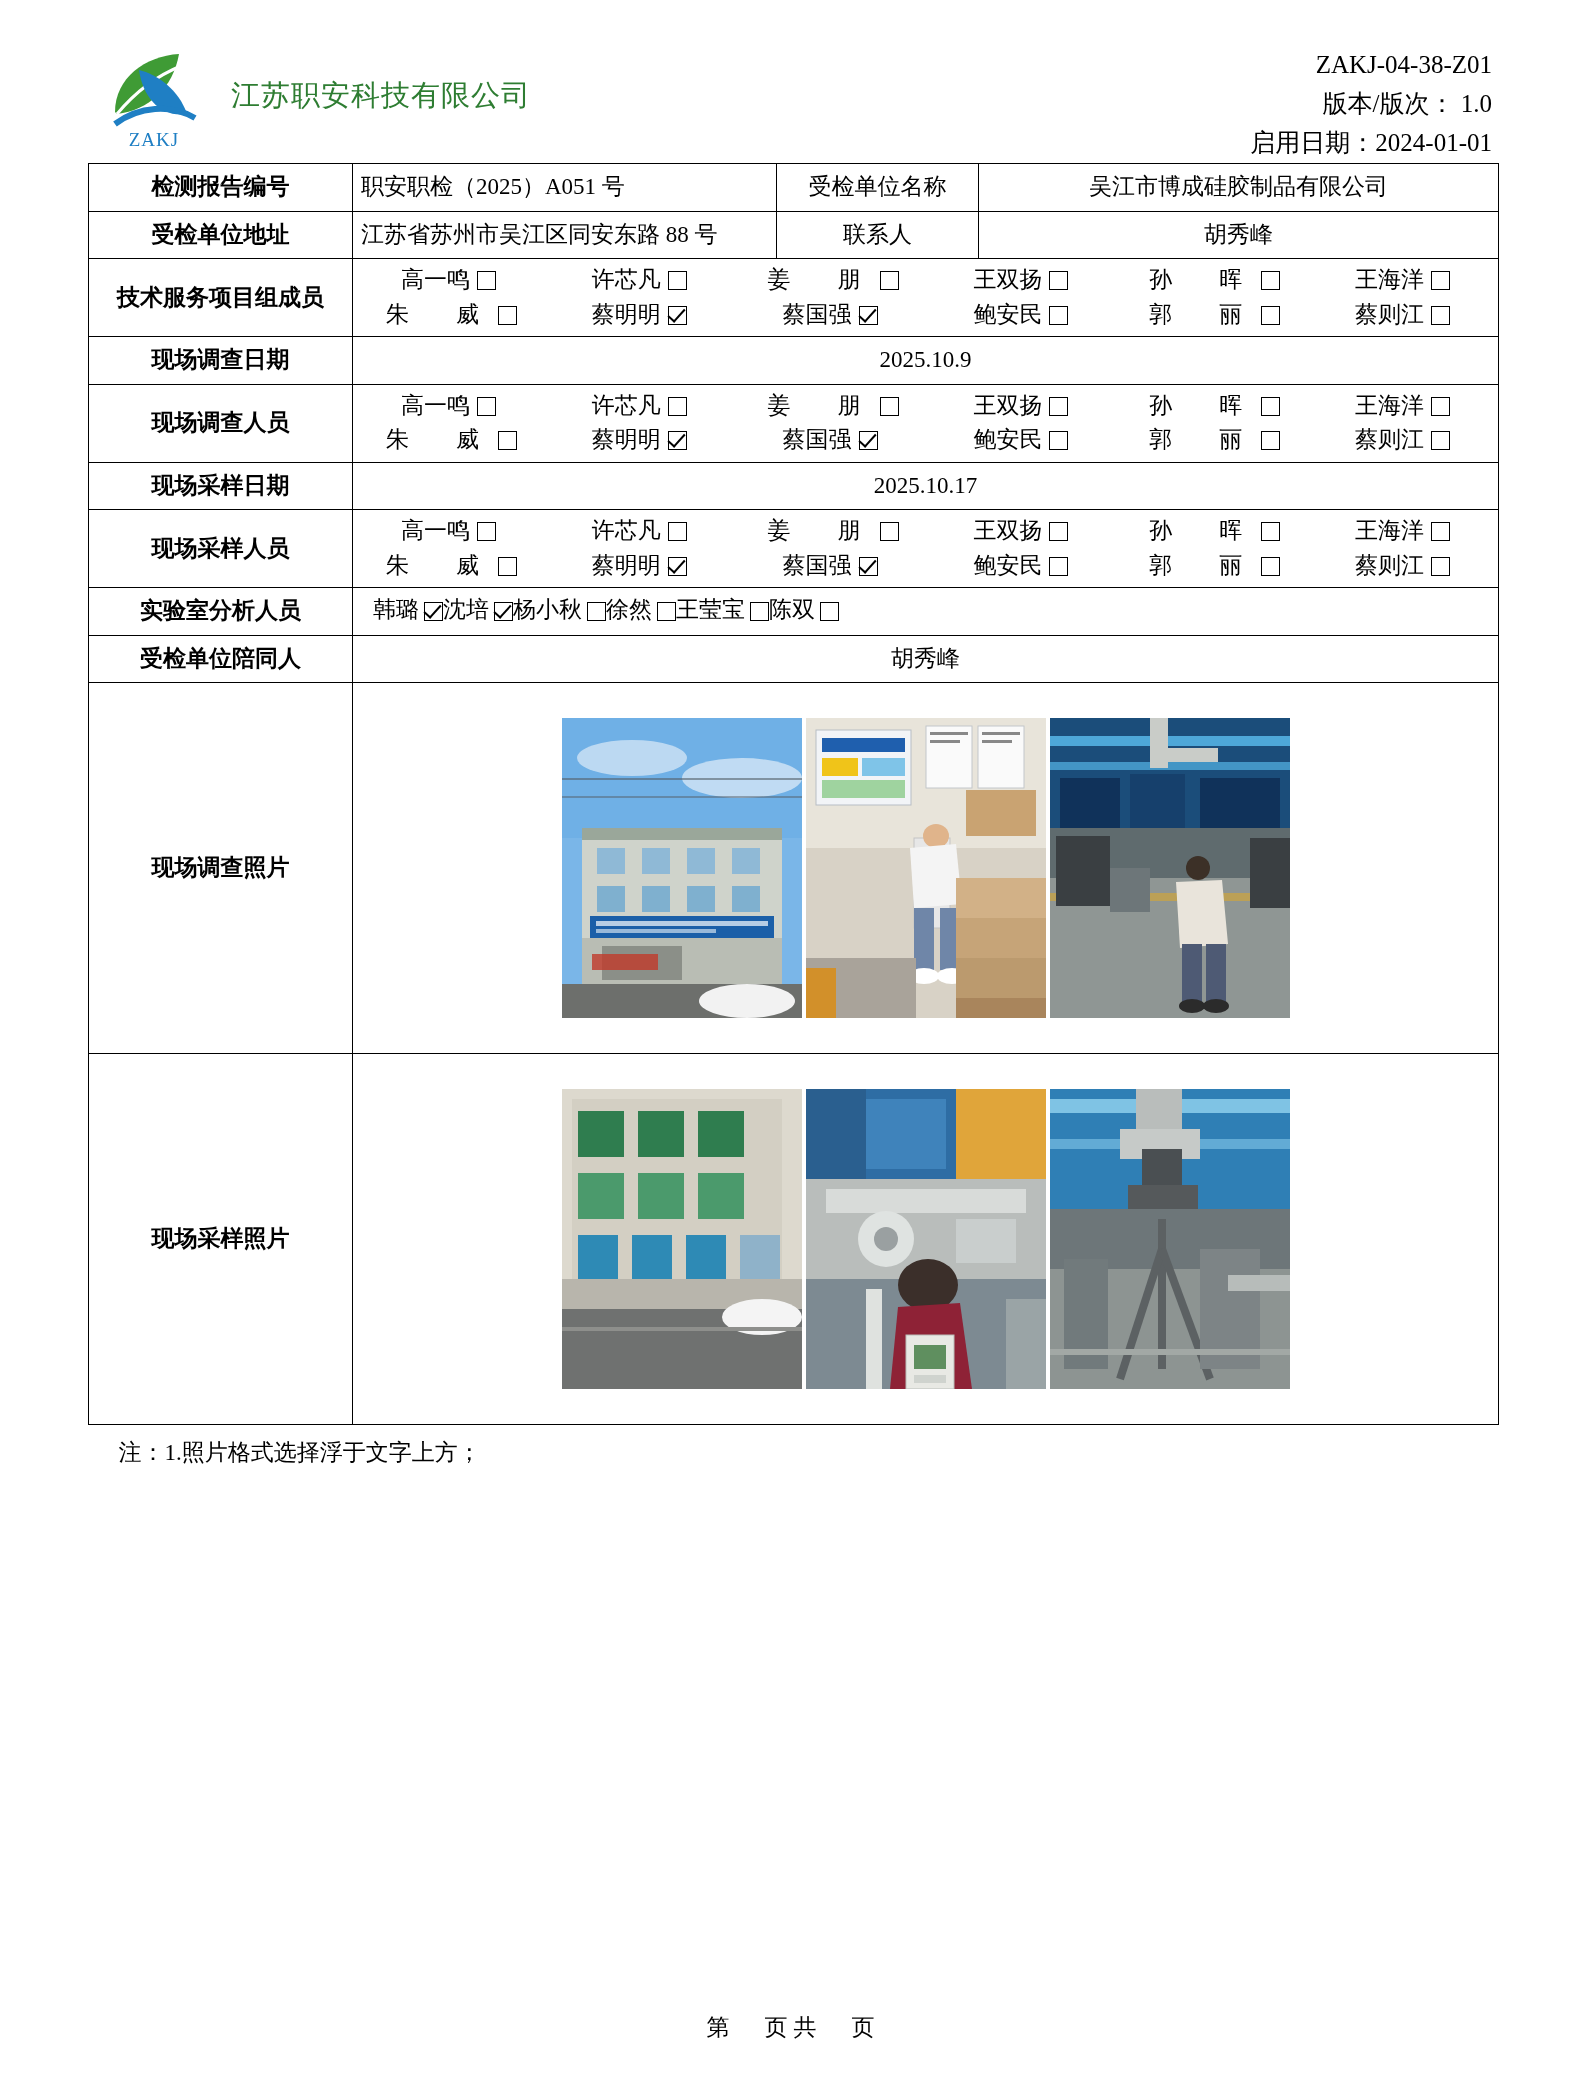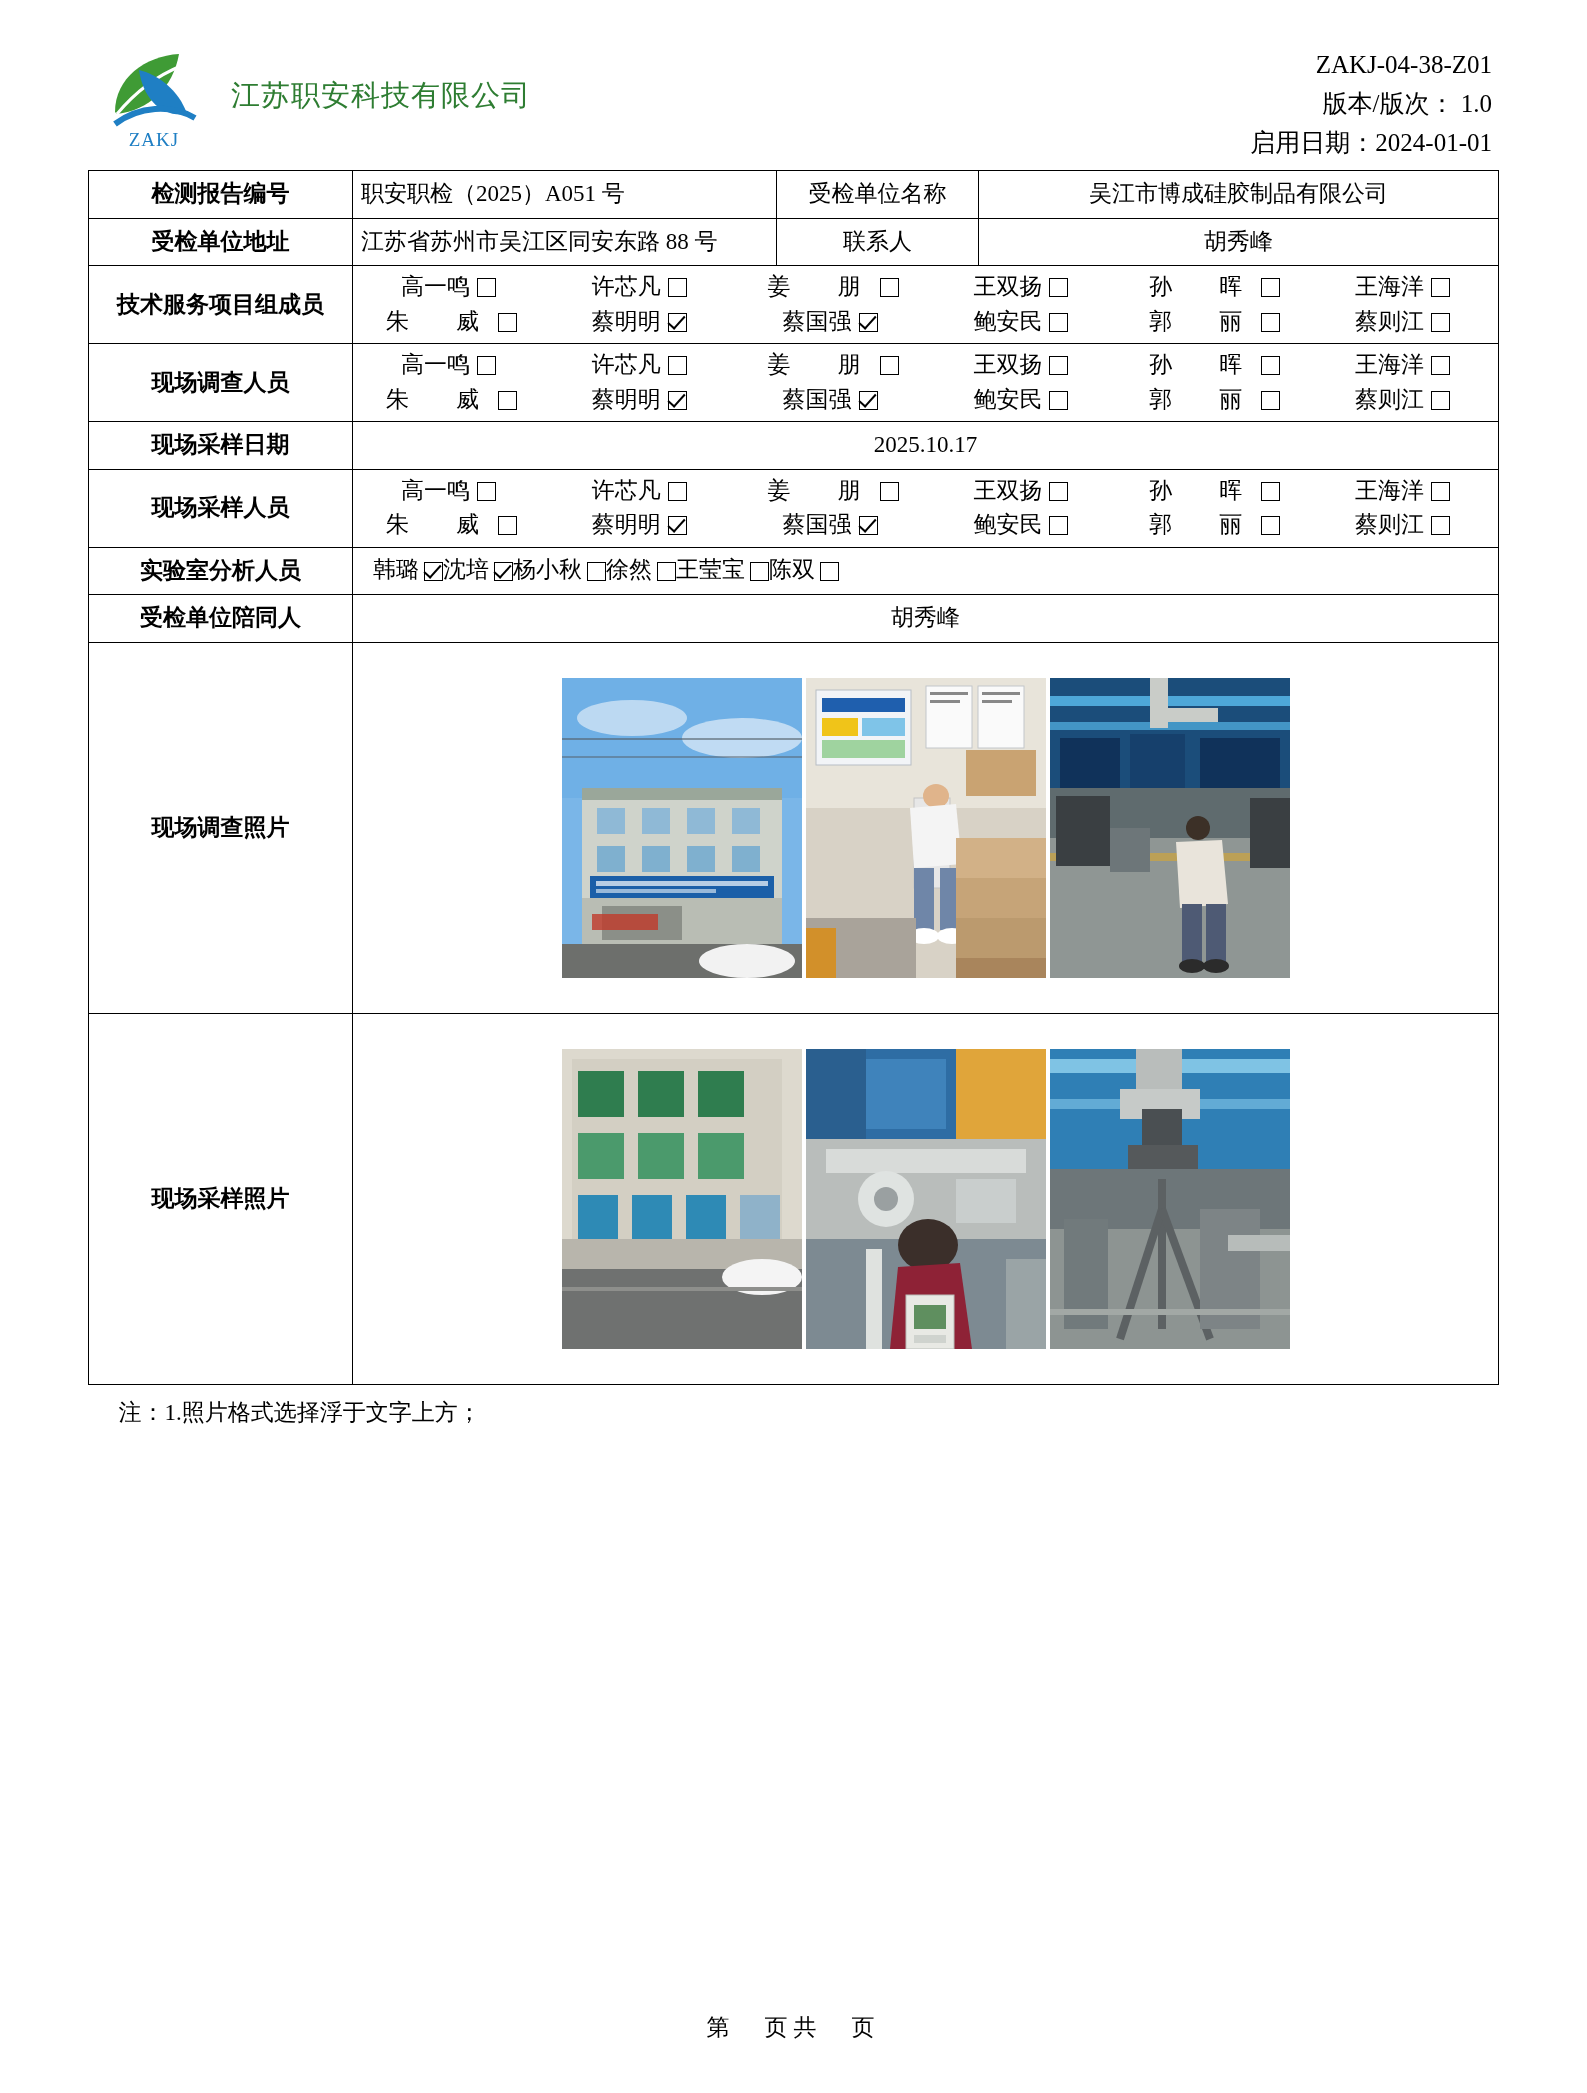--- a/index.html
+++ b/index.html
@@ -64,21 +64,21 @@
     font-size: 36px;
     font-weight: bold;
     letter-spacing: 3px;
     margin: 30px 0 22px 0;
   }
 
   
   table.main {
     border-collapse: collapse;
     width: 1410px;
-    margin: 8px auto;
+    margin: 1px auto;
     table-layout: fixed;
   }
   table.main td {
     border: 1px solid #000;
     padding: 6px 8px;
     font-size: 23px;
     vertical-align: middle;
     line-height: 1.5;
   }
   .lbl {
@@ -288,20 +288,24 @@
                 </div>
                 <div class="pcell">
                   <span class="pname">蔡则江</span>
                   <span class="box"></span>
                 </div>
               </div>
             </div>
         </td>
       </tr>
 
+      <tr>
+        <td class="lbl">现场调查日期</td>
+        <td class="center" colspan="4">2025.10.9</td>
+      </tr>
 
       <tr>
         <td class="lbl">现场调查人员</td>
         <td class="persons" colspan="4">
           <div class="person-grid">
               <div class="prow">
                 <div class="pcell">
                   <span class="pname">高一鸣</span>
                   <span class="box"></span>
                 </div>

